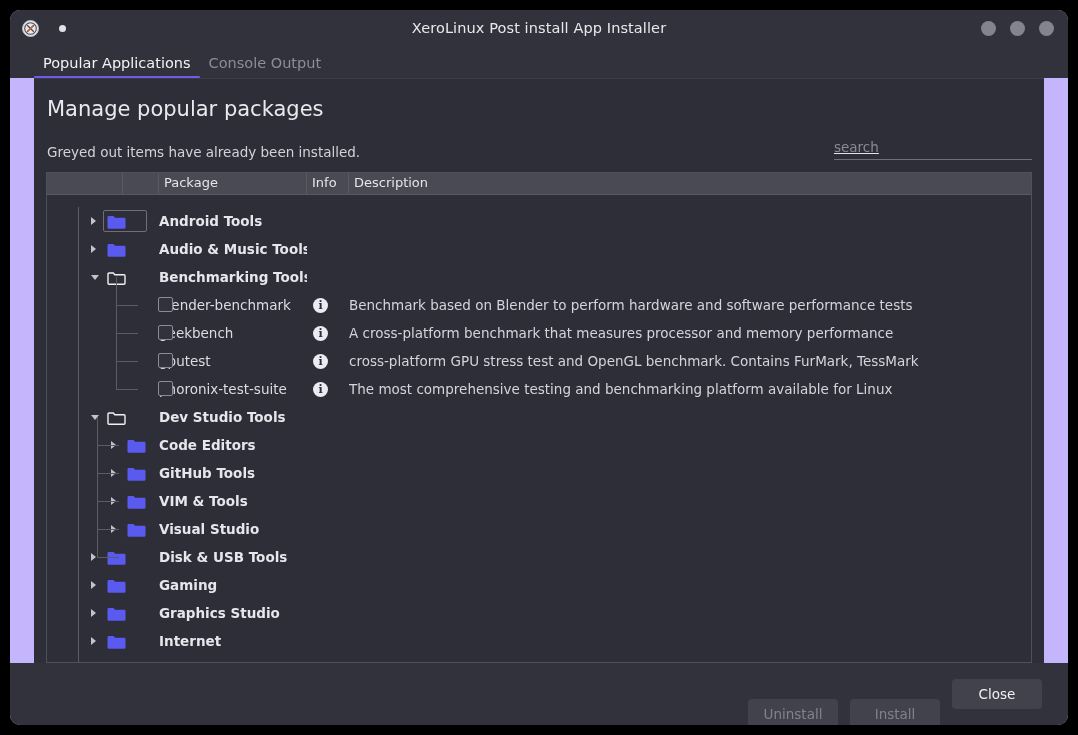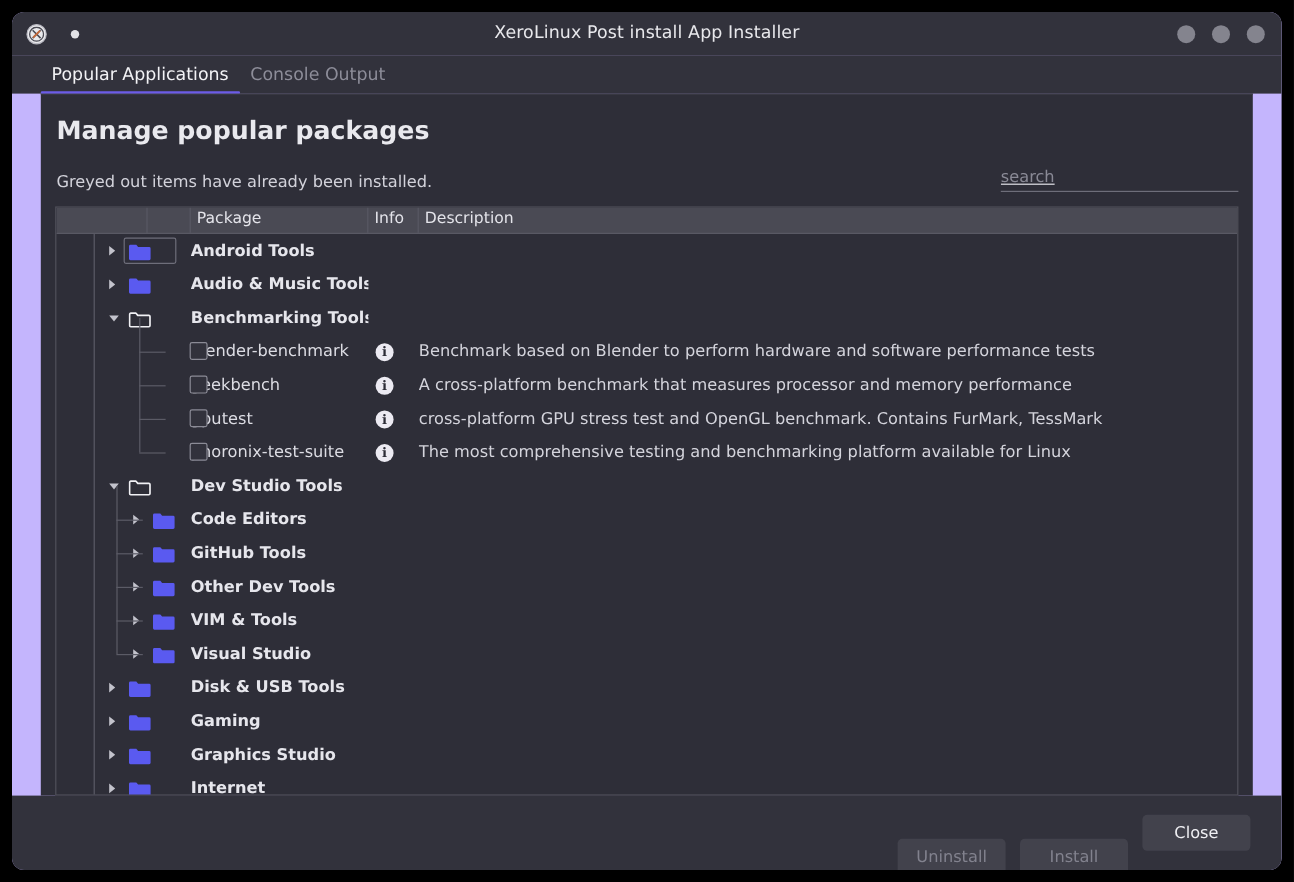--- a/index.html
+++ b/index.html
@@ -102,21 +102,21 @@
     background: #2e2e38;
     border-top: 1px solid #3b3b45;
     padding: 18px 12px 0 12px;
     display: flex;
     flex-direction: column;
     min-height: 0;
   }
   #page-title {
     font-size: 21px;
     color: #e9e9ee;
-    font-weight: 700;
+    font-weight: 400;
     padding-left: 1px;
     margin-bottom: 16px;
   }
   #subrow {
     display: flex;
     align-items: flex-end;
     justify-content: space-between;
     margin-bottom: 12px;
     padding-left: 1px;
   }
@@ -143,20 +143,21 @@
 
   
   #tree {
     flex: 1 1 auto;
     border: 1px solid #50505a;
     background: #2e2e38;
     overflow: hidden;
     display: flex;
     flex-direction: column;
     min-height: 0;
+    gap: 12px;
   }
   #thead {
     display: flex;
     flex: 0 0 22px;
     height: 22px;
     background: #4a4a54;
     border-bottom: 1px solid #595964;
   }
   .th {
     font-size: 13px;
@@ -469,33 +470,20 @@
           </div>
           <div class="row">
             <div class="cell-tree">
               <div class="arrow closed" style="left: 64px;"></div>
               <div class="folder" style="left: 80px;">
                 <svg width="19" height="15" viewBox="0 0 19 15">
                   <path d="M0.5 2.2 a1.2 1.2 0 0 1 1.2-1.2 H6.6 l1.5 1.8 H17.3 a1.2 1.2 0 0 1 1.2 1.2 V12.6 a1.2 1.2 0 0 1-1.2 1.2 H1.7 A1.2 1.2 0 0 1 0.5 12.6 Z" fill="#5a5af0"></path>
                 </svg>
               </div>
             </div>
-            <div class="cell-pkg group" style="padding-left: 0px;">Other Dev Tools</div>
-            <div class="cell-info"></div>
-            <div class="cell-desc"></div>
-          </div>
-          <div class="row">
-            <div class="cell-tree">
-              <div class="arrow closed" style="left: 64px;"></div>
-              <div class="folder" style="left: 80px;">
-                <svg width="19" height="15" viewBox="0 0 19 15">
-                  <path d="M0.5 2.2 a1.2 1.2 0 0 1 1.2-1.2 H6.6 l1.5 1.8 H17.3 a1.2 1.2 0 0 1 1.2 1.2 V12.6 a1.2 1.2 0 0 1-1.2 1.2 H1.7 A1.2 1.2 0 0 1 0.5 12.6 Z" fill="#5a5af0"></path>
-                </svg>
-              </div>
-            </div>
             <div class="cell-pkg group" style="padding-left: 0px;">VIM &amp; Tools</div>
             <div class="cell-info"></div>
             <div class="cell-desc"></div>
           </div>
           <div class="row">
             <div class="cell-tree">
               <div class="arrow closed" style="left: 64px;"></div>
               <div class="folder" style="left: 80px;">
                 <svg width="19" height="15" viewBox="0 0 19 15">
                   <path d="M0.5 2.2 a1.2 1.2 0 0 1 1.2-1.2 H6.6 l1.5 1.8 H17.3 a1.2 1.2 0 0 1 1.2 1.2 V12.6 a1.2 1.2 0 0 1-1.2 1.2 H1.7 A1.2 1.2 0 0 1 0.5 12.6 Z" fill="#5a5af0"></path>

